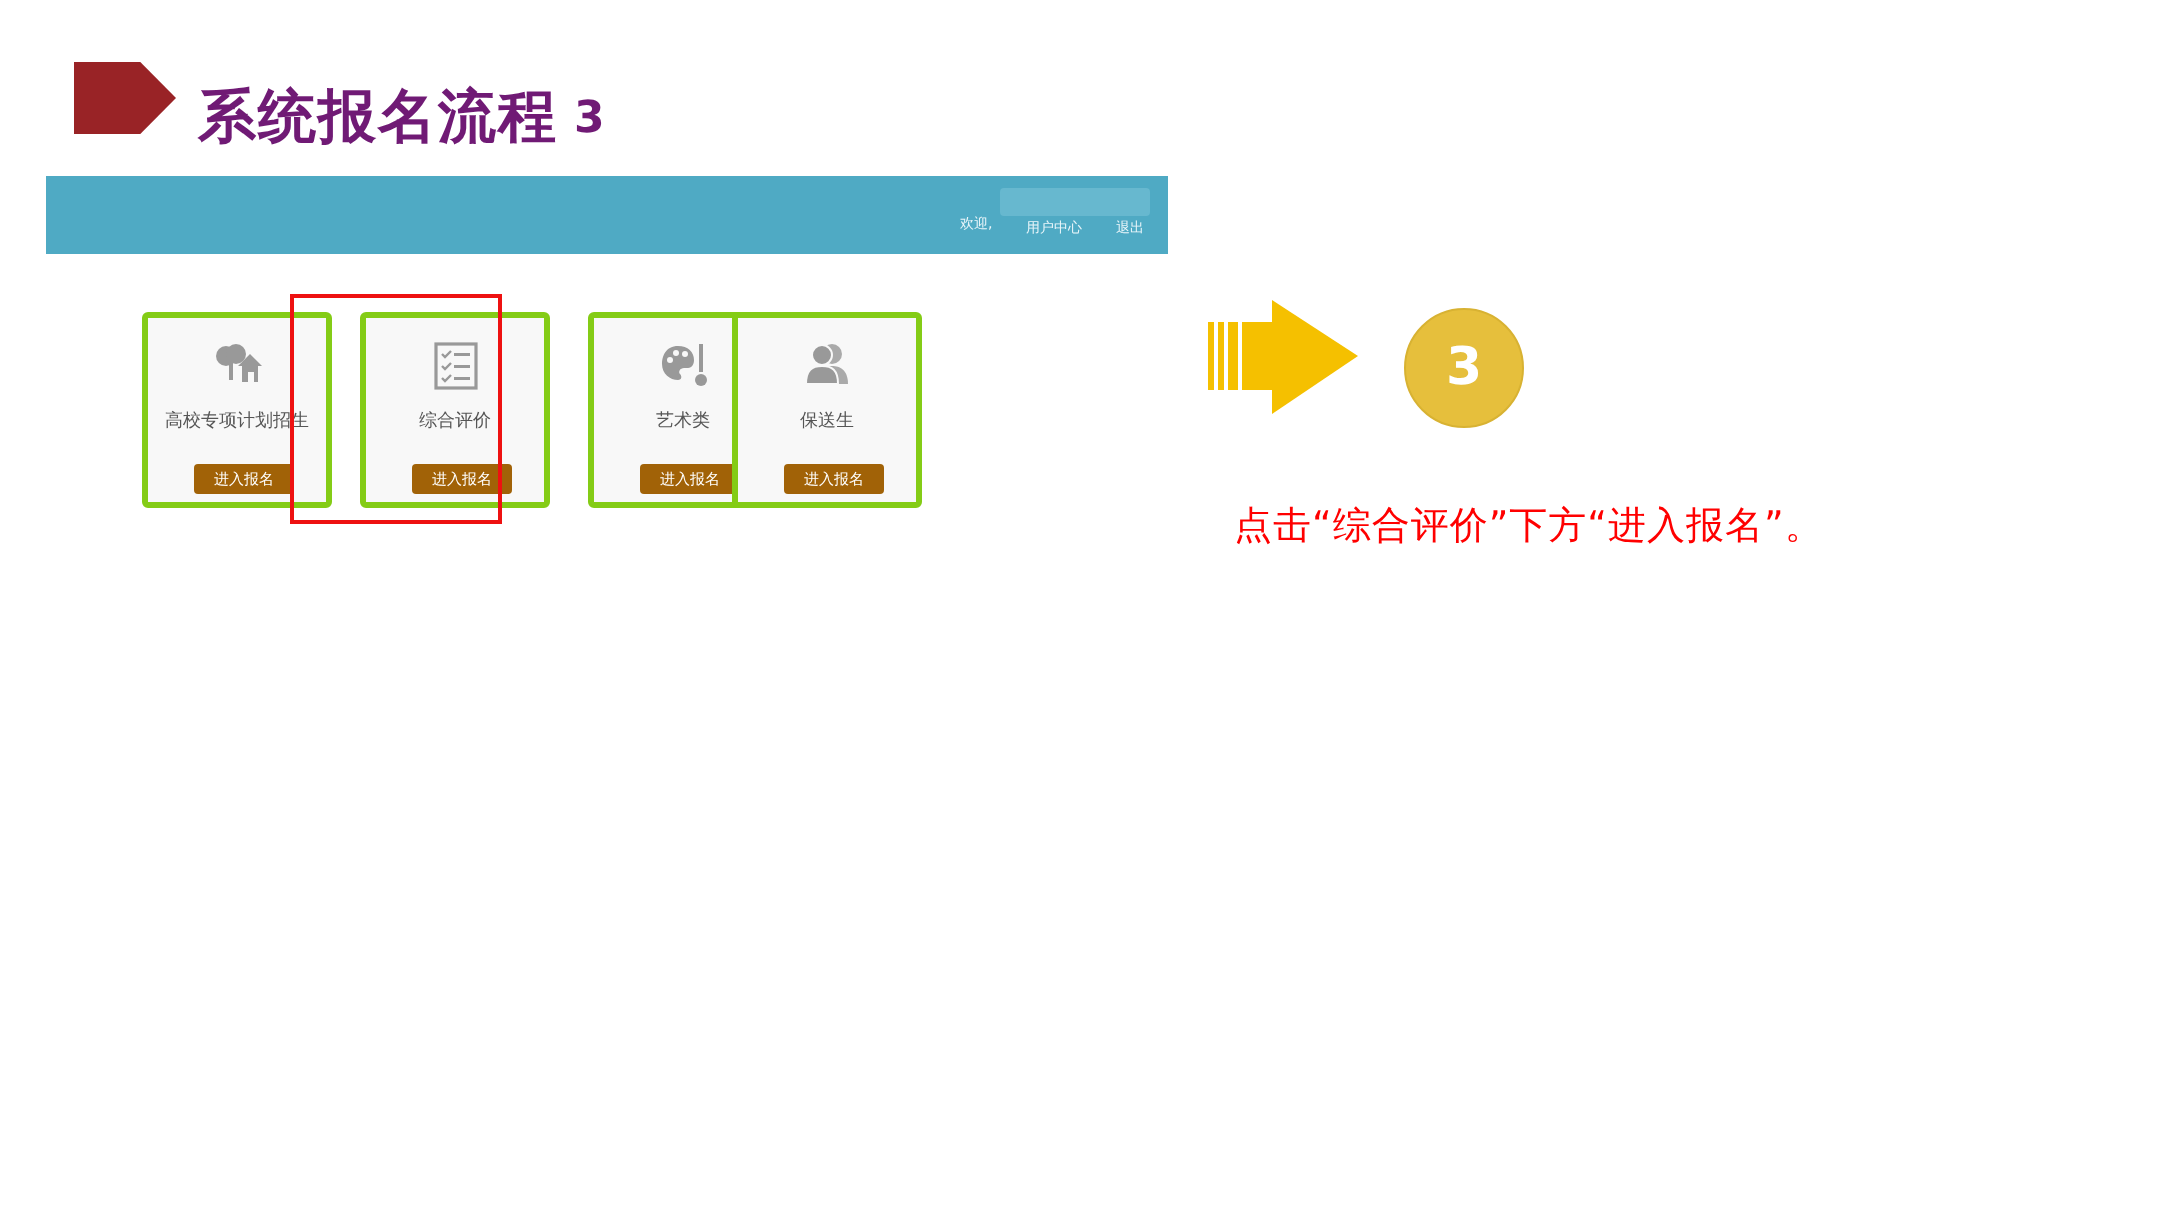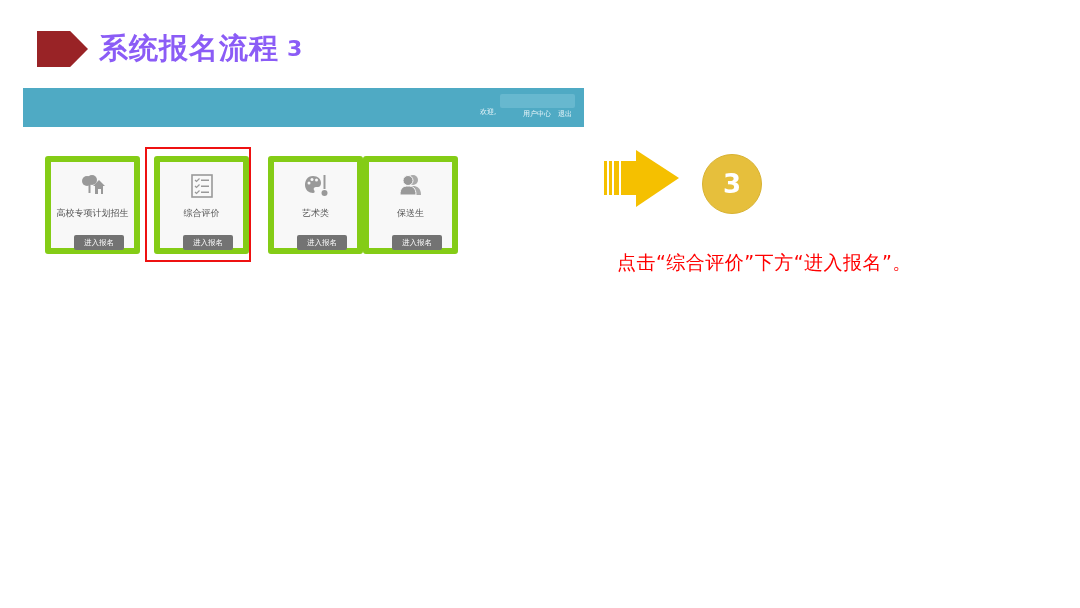--- a/index.html
+++ b/index.html
@@ -6,22 +6,22 @@
   html, body { width: 1080px; height: 608px; background: #ffffff; overflow: hidden; }
   body { position: relative; font-family: "DejaVu Sans", "Liberation Sans", sans-serif; }
 
   
   .title-marker {
     position: absolute; left: 37px; top: 31px; width: 51px; height: 36px;
     background: #992326;
     clip-path: polygon(0 0, 65% 0, 100% 50%, 65% 100%, 0 100%);
   }
   .slide-title {
-    position: absolute; left: 99px; top: 27px; height: 42px;
-    font-size: 29px; font-weight: bold; color: #8b5cf6; line-height: 42px;
+    position: absolute; left: 99px; top: 37px; height: 42px;
+    font-size: 29px; font-weight: bold; color: #701a75; line-height: 42px;
     letter-spacing: 1px; white-space: nowrap;
   }
   .slide-title .step-num { font-size: 22px; margin-left: 8px; vertical-align: 2px; }
 
   
   .app-header {
     position: absolute; left: 23px; top: 88px; width: 561px; height: 39px;
     background: #4faac4; color: #fff;
   }
   .app-title {
@@ -30,37 +30,38 @@
   }
   .welcome {
     position: absolute; left: 457px; top: 7px; font-size: 7px; color: #eaf6fa; margin-top: 12px;
   }
   .username-blur {
     position: absolute; left: 477px; top: 6px; width: 75px; height: 14px;
     background: #67b8cf; border-radius: 2px;
   }
   .header-links {
     position: absolute; right: 12px; top: 21px; font-size: 7px; color: #eaf6fa;
-    display: flex; gap: 7px;
+    display: flex; gap: 17px;
   }
   .header-links span { cursor: pointer; }
 
   .card {
     position: absolute; top: 156px; width: 95px; height: 98px;
-    background: #f8f8f8; border: 6px solid #84cc16; border-radius: 3px;
+    background: #f8f8f8; border: 3px solid #84cc16; border-radius: 3px;
     text-align: center;
+    margin-left: 26px;
   }
   .card .icon { position: absolute; left: 0; right: 0; top: 12px; height: 24px; display: flex; justify-content: center; }
   .card .label {
     position: absolute; left: 0; right: 0; top: 45px; font-size: 9px; color: #555;
     white-space: nowrap;
   }
   .card .enter-btn {
     position: absolute; left: 23px; top: 73px; width: 50px; height: 15px;
-    background: #737373; color: #fff; font-size: 7.5px; line-height: 15px;
+    background: #a16207; color: #fff; font-size: 7.5px; line-height: 15px;
     border-radius: 2px; cursor: pointer;
   }
   .highlight-box {
     position: absolute; left: 145px; top: 147px; width: 106px; height: 115px;
     border: 2px solid #ee1111;
   }
 
   
   .yellow-arrow { position: absolute; left: 604px; top: 150px; width: 76px; height: 58px; }
   .step-circle {
@@ -126,21 +127,21 @@
         <circle cx="8" cy="5.5" r="1.5" fill="#f8f8f8"></circle>
         <circle cx="12.5" cy="6" r="1.5" fill="#f8f8f8"></circle>
       <rect x="19.5" y="1" width="2" height="14" fill="#999"></rect>
       <circle cx="20.5" cy="19" r="3" fill="#999"></circle>
     </svg>
   </div>
   <div class="label">艺术类</div>
   <div class="enter-btn">进入报名</div>
 </div>
 
-<div class="card" style="left:363px;">
+<div class="card" style="left:340px;">
   <div class="icon">
     <svg width="24" height="22" viewBox="0 0 24 22">
       <circle cx="14" cy="6" r="5" fill="#aaa"></circle>
       <path d="M8 21 C8 14 11 12 14 12 C18 12 22 14 22 21 Z" fill="#aaa"></path>
       <circle cx="9" cy="6.5" r="5" fill="#999" stroke="#f8f8f8" stroke-width="1"></circle>
       <path d="M1 21 C1 14 4 12 9 12 C14 12 17 14 17 21 Z" fill="#999" stroke="#f8f8f8" stroke-width="1"></path>
     </svg>
   </div>
   <div class="label">保送生</div>
   <div class="enter-btn">进入报名</div>

